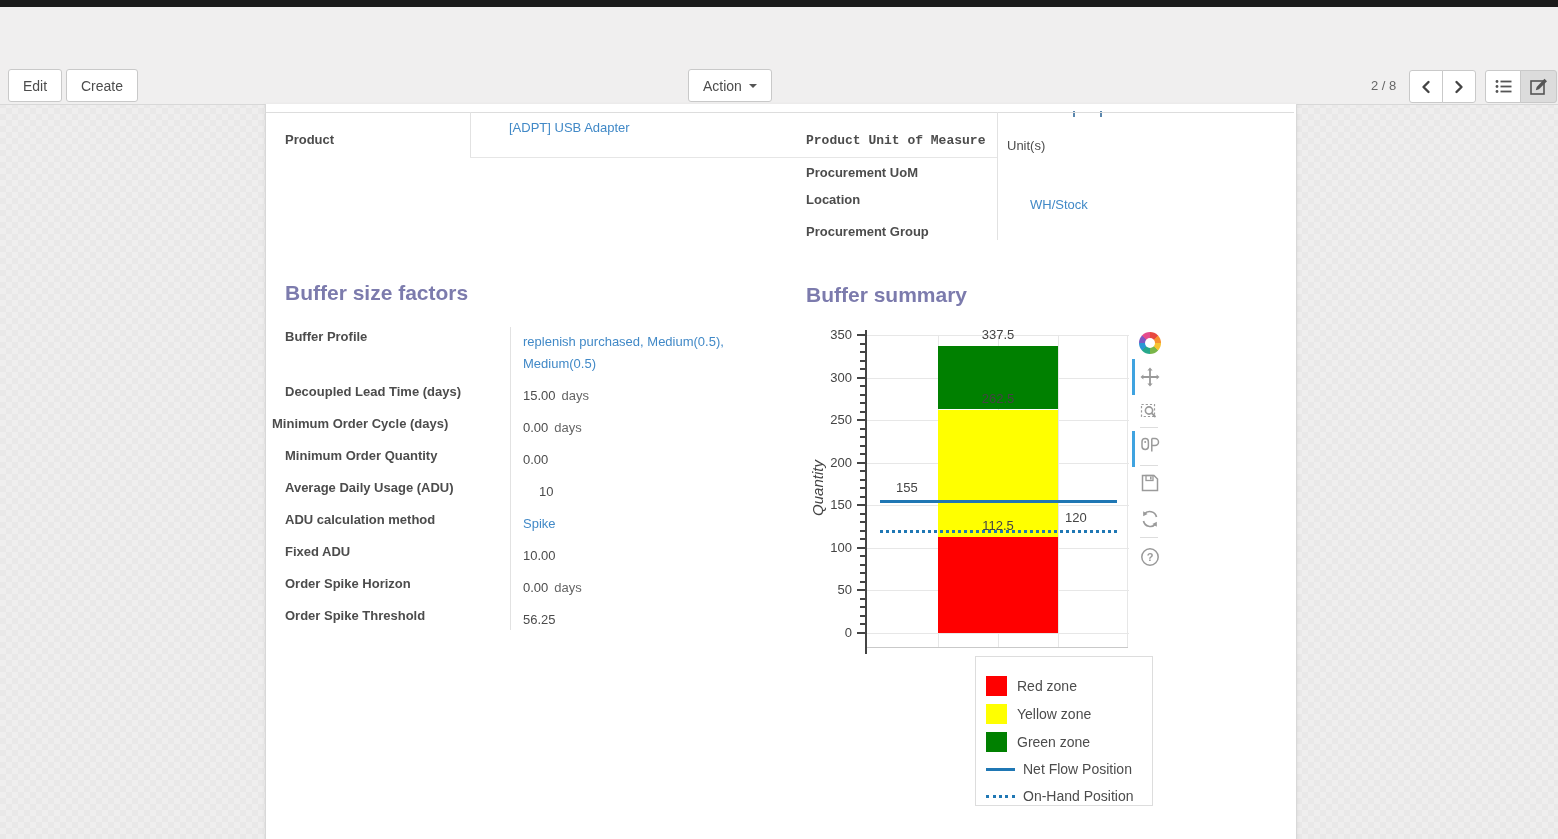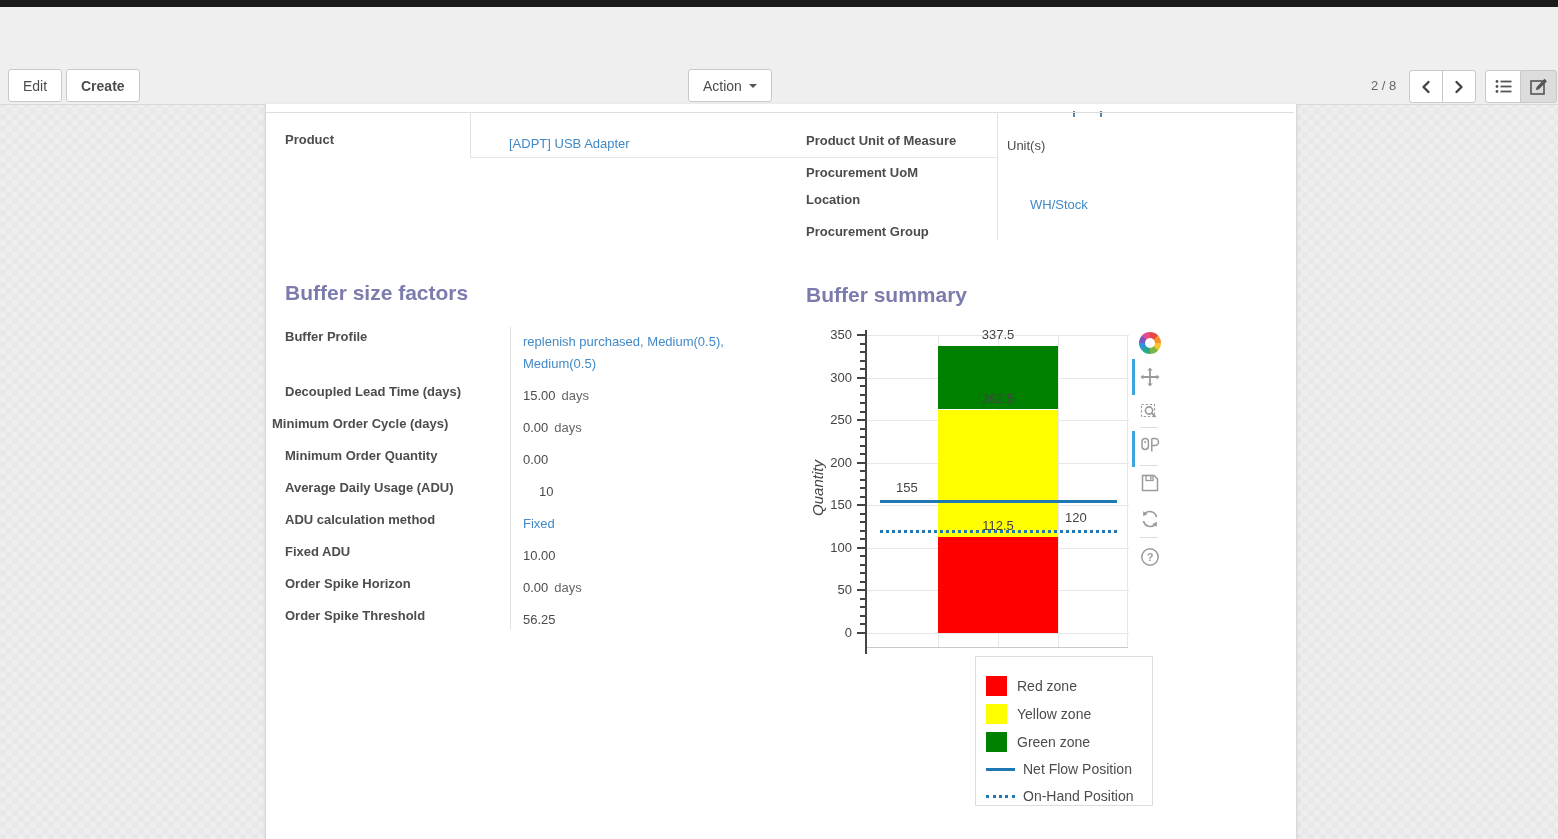--- a/index.html
+++ b/index.html
@@ -64,21 +64,21 @@
 <body>
 
 <div id="app">
 
   <div id="topbar" class="abs"></div>
 
   <div id="controlpanel" class="abs"></div>
 
 
   <button class="btn" style="left:8px;top:69px;">Edit</button>
-  <button class="btn" style="left:66px;top:69px;font-weight:bold;">Create</button>
+  <button class="btn" style="left:66px;top:69px;">Create</button>
 
   <button class="btn" style="left:688px;top:69px;">
       <span>Action</span>
       <span class="caret"></span>
     </button>
 
   <div id="pager-text" class="abs">2 / 8</div>
 
   <div class="btn-group" style="left:1409px;top:70px;">
     <div class="gbtn first" style="width:34px;">
@@ -116,23 +116,23 @@
 
   <div class="frag" style="left:1073px;top:111px;"></div>
   <div class="frag" style="left:1100px;top:111px;"></div>
 
   <div class="hr" style="left:266px;top:112px;width:1028px;"></div>
   <div class="vr" style="left:470px;top:112px;height:46px;"></div>
   <div class="hr" style="left:470px;top:157px;width:527px;background:#e6e6e6;"></div>
   <div class="vr" style="left:997px;top:112px;height:128px;"></div>
 
   <div class="flabel" style="left:285px;top:132px;">Product</div>
-  <div class="fvalue flink" style="left:478px;top:133px;padding-left:31px;">[ADPT] USB Adapter</div>
-
-  <div class="flabel" style="left:806px;top:133px;">Product Unit of Measure</div>
+  <div class="fvalue flink" style="left:478px;top:117px;padding-left:31px;">[ADPT] USB Adapter</div>
+
+  <div class="flabel" style="left:806px;top:133px;font-family:Liberation Mono, monospace;">Product Unit of Measure</div>
   <div class="fvalue" style="left:1007px;top:135px;">Unit(s)</div>
   <div class="flabel" style="left:806px;top:165px;">Procurement UoM</div>
   <div class="flabel" style="left:806px;top:192px;">Location</div>
   <div class="fvalue flink" style="left:1030px;top:194px;">WH/Stock</div>
   <div class="flabel" style="left:806px;top:224px;">Procurement Group</div>
 
   <div class="section-title" style="left:285px;top:281px;">Buffer size factors</div>
   <div class="vr" style="left:510px;top:327px;height:303px;"></div>
 
   <div class="flabel" style="left:285px;top:329px;">Buffer Profile</div>
@@ -144,21 +144,21 @@
   <div class="flabel" style="left:272px;top:416px;">Minimum Order Cycle (days)</div>
   <div class="fvalue" style="left:523px;top:417px;"><span>0.00</span><span class="fsuffix">days</span></div>
 
   <div class="flabel" style="left:285px;top:448px;">Minimum Order Quantity</div>
   <div class="fvalue" style="left:523px;top:449px;">0.00</div>
 
   <div class="flabel" style="left:285px;top:480px;">Average Daily Usage (ADU)</div>
   <div class="fvalue" style="left:523px;top:481px;margin-left:16px;">10</div>
 
   <div class="flabel" style="left:285px;top:512px;">ADU calculation method</div>
-  <div class="fvalue flink" style="left:523px;top:513px;">Fixed</div>
+  <div class="fvalue flink" style="left:523px;top:513px;">Spike</div>
 
   <div class="flabel" style="left:285px;top:544px;">Fixed ADU</div>
   <div class="fvalue" style="left:523px;top:545px;">10.00</div>
 
   <div class="flabel" style="left:285px;top:576px;">Order Spike Horizon</div>
   <div class="fvalue" style="left:523px;top:577px;"><span>0.00</span><span class="fsuffix">days</span></div>
 
   <div class="flabel" style="left:285px;top:608px;">Order Spike Threshold</div>
   <div class="fvalue" style="left:523px;top:609px;">56.25</div>
 

